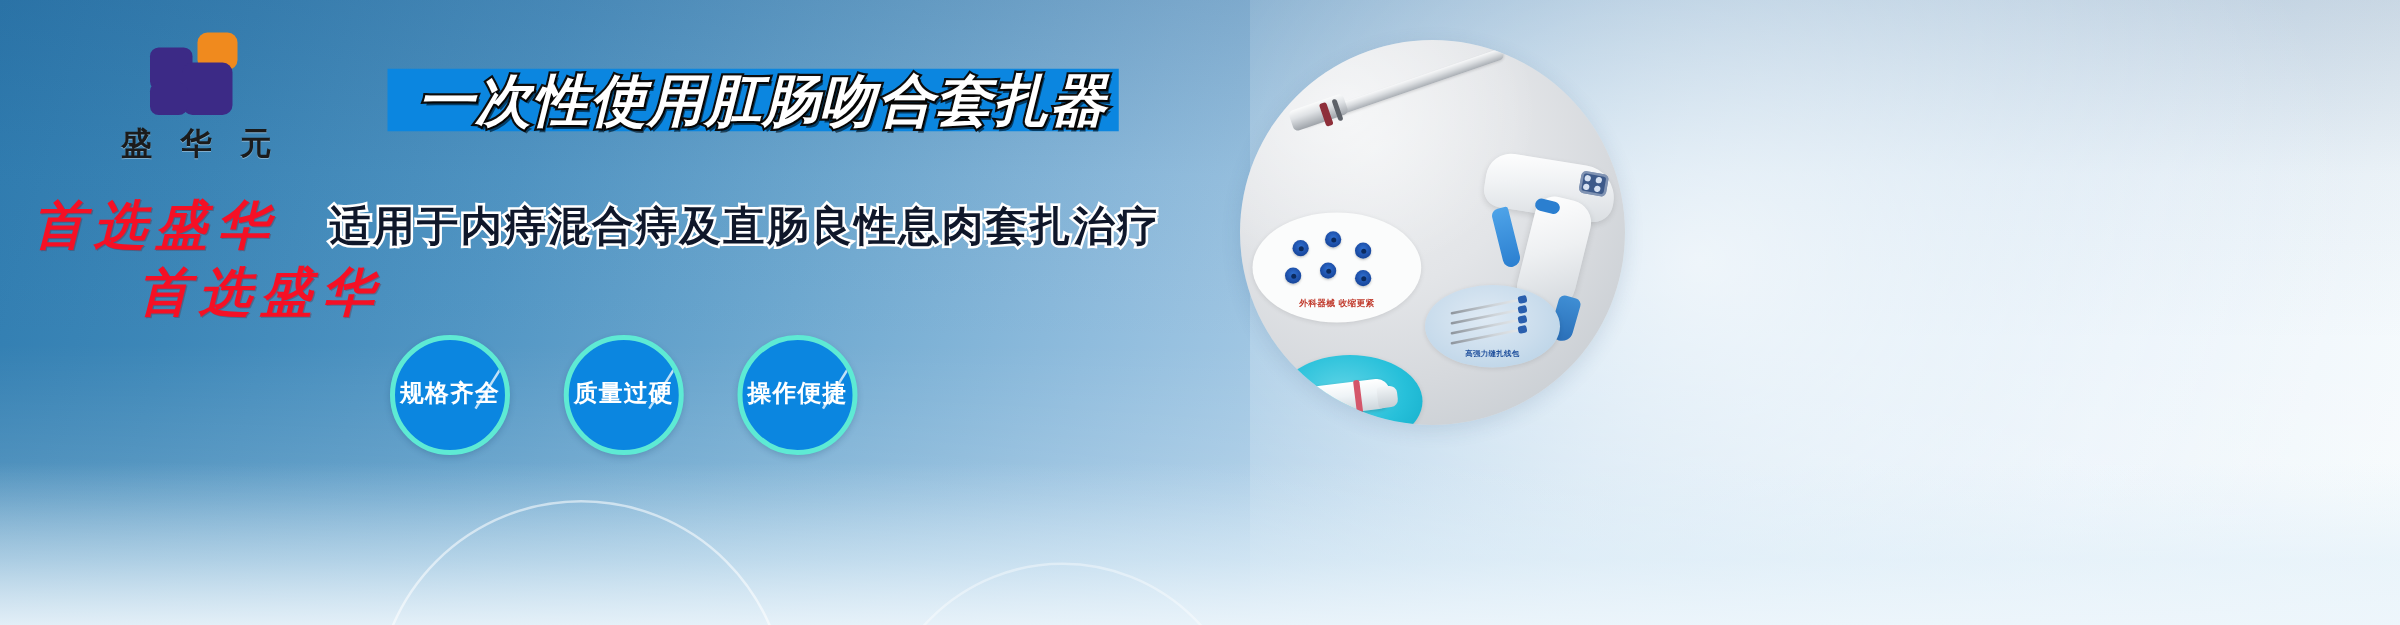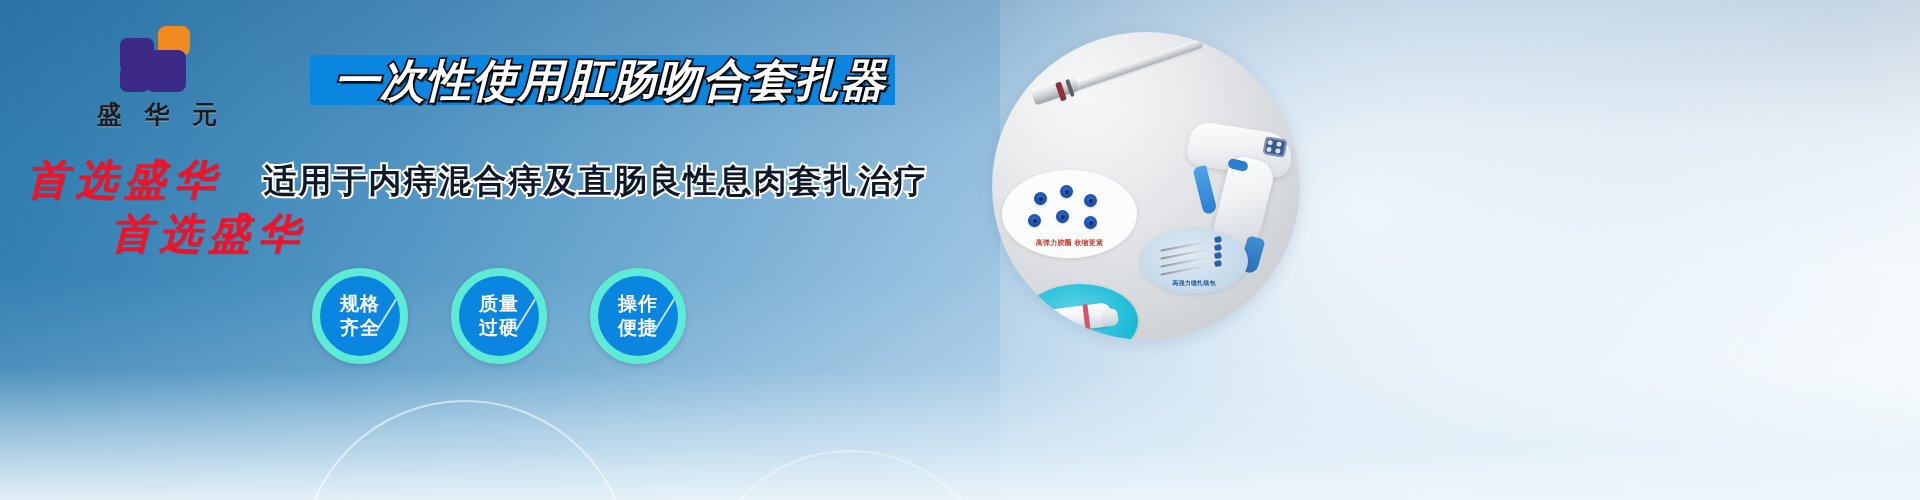--- a/index.html
+++ b/index.html
@@ -125,23 +125,23 @@
   
   .badges {
     position:absolute; left:312px; top:268px;
     width:560px; height:120px;
     display:flex; gap:43px;
   }
   .badge {
     position:relative;
     width:96px; height:96px; border-radius:50%;
     background:#0b86e0;
-    border:8px solid #5eead4;
+    border:4px solid #5eead4;
     box-shadow:0 2px 5px rgba(20,60,100,0.22);
-    display:flex; flex-direction:column;
+    display:flex; 
     align-items:center; justify-content:center;
     overflow:hidden;
   }
   .badge::after {
     content:"";
     position:absolute; right:12px; top:18px;
     width:2px; height:40px;
     background:rgba(255,255,255,0.75);
     transform:rotate(32deg);
   }
@@ -417,21 +417,21 @@
       <div class="gun-tail"></div>
     </div>
 
     <div class="inset-rings">
       <span class="ring r1"></span>
       <span class="ring r2"></span>
       <span class="ring r3"></span>
       <span class="ring r4"></span>
       <span class="ring r5"></span>
       <span class="ring r6"></span>
-      <div class="inset-rings-label">高弹力胶圈 收缩更紧</div>
+      <div class="inset-rings-label">外科器械 收缩更紧</div>
     </div>
 
     <div class="inset-needles">
       <span class="needle n1"></span>
       <span class="needle n2"></span>
       <span class="needle n3"></span>
       <span class="needle n4"></span>
       <div class="inset-needles-label">高强力缝扎线包</div>
     </div>
 

